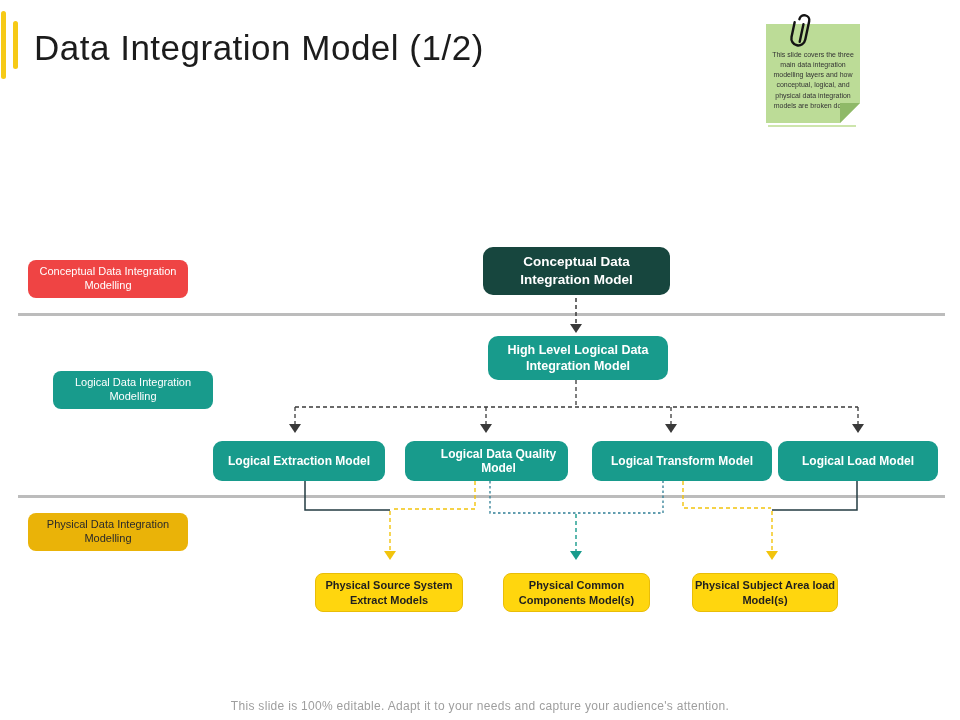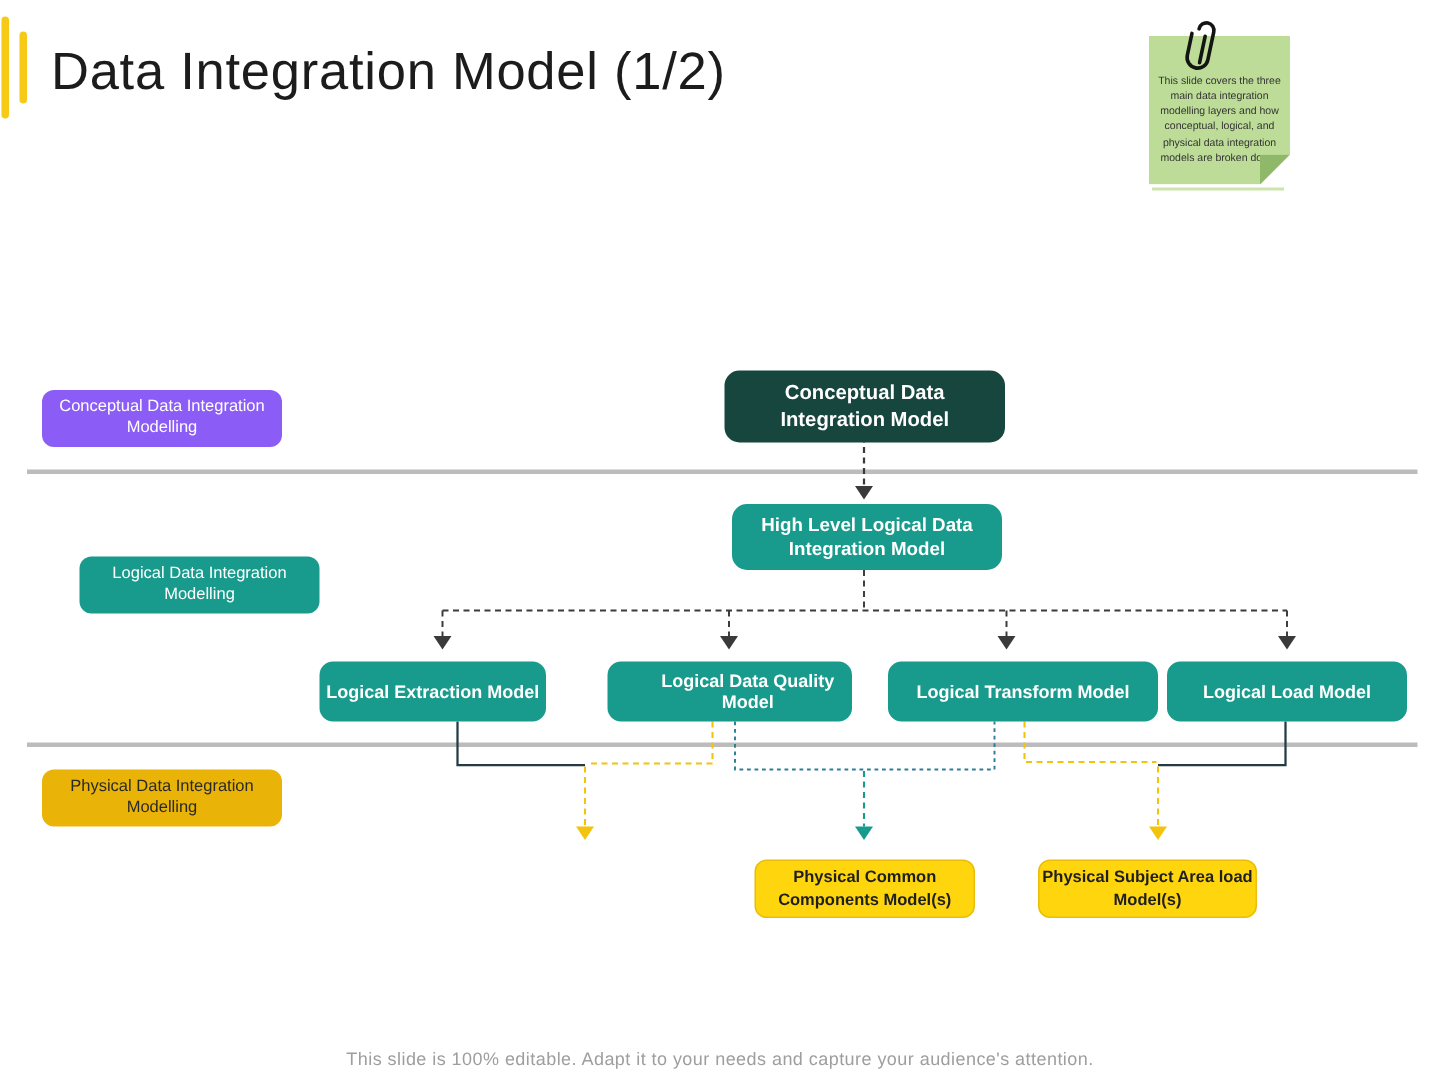--- a/index.html
+++ b/index.html
@@ -30,28 +30,28 @@
   
   .divider{left:18px;width:927px;height:3px;background:#bcbcbc;}
   .div1{top:313px;} .div2{top:495px;}
   
   .box{
     display:flex;align-items:center;justify-content:center;text-align:center;
     white-space:pre-line;box-sizing:border-box;
   }
   
   .rowlabel{left:28px;width:160px;height:38px;border-radius:8px;font-size:11px;line-height:1.25;color:#ffffff;}
-  .lbl-conceptual{top:260px;background:#8b5cf6;}
+  .lbl-conceptual{top:260px;background:#ef4444;}
   .lbl-logical{top:371px;background:#189b8c;margin-left:25px;}
   .lbl-physical{top:513px;background:#eab308;color:#2a2a2a;}
   
   .conceptual-box{left:483px;top:235px;width:187px;height:48px;border-radius:10px;background:#17463e;color:#fff;font-weight:bold;font-size:13.5px;line-height:1.3;margin-top:12px;}
   .highlevel-box{left:488px;top:336px;width:180px;height:44px;border-radius:10px;background:#189b8c;color:#fff;font-weight:bold;font-size:12.5px;line-height:1.3;}
   .logical-box{top:441px;height:40px;border-radius:9px;background:#189b8c;color:#fff;font-weight:bold;font-size:12px;}
-  .lb1{left:213px;width:151px;} .lb2{left:405px;width:163px;padding-left:24px;}
+  .lb1{left:213px;width:172px;} .lb2{left:405px;width:163px;padding-left:24px;}
   .lb3{left:592px;width:180px;} .lb4{left:778px;width:160px;}
   .physical-box{top:573px;height:39px;border-radius:8px;background:#ffd60e;border:1px solid #e9bd08;color:#1f1f1f;font-weight:bold;font-size:11px;line-height:1.3;}
   .pb1{left:315px;width:148px;} .pb2{left:503px;width:147px;} .pb3{left:692px;width:146px;}
   
   .connectors{left:0;top:0;pointer-events:none;}
   
   .footer{left:0;top:699px;width:960px;text-align:center;font-size:12px;color:#9e9e9e;letter-spacing:0.3px;}
 </style>
 </head>
 <body>
@@ -130,20 +130,22 @@
 Integration Model</div>
 
   <div class="abs box highlevel-box">High Level Logical Data
 Integration Model</div>
 
   <div class="abs box logical-box lb1">Logical Extraction Model</div>
   <div class="abs box logical-box lb2">Logical Data Quality Model</div>
   <div class="abs box logical-box lb3">Logical Transform Model</div>
   <div class="abs box logical-box lb4">Logical Load Model</div>
 
+  <div class="abs box physical-box pb1">Physical Source System
+Extract Models</div>
   <div class="abs box physical-box pb2">Physical Common
 Components Model(s)</div>
   <div class="abs box physical-box pb3">Physical Subject Area load
 Model(s)</div>
 
   <div class="abs footer">This slide is 100% editable. Adapt it to your needs and capture your audience's attention.</div>
 
 </div>
 
 </body></html>

